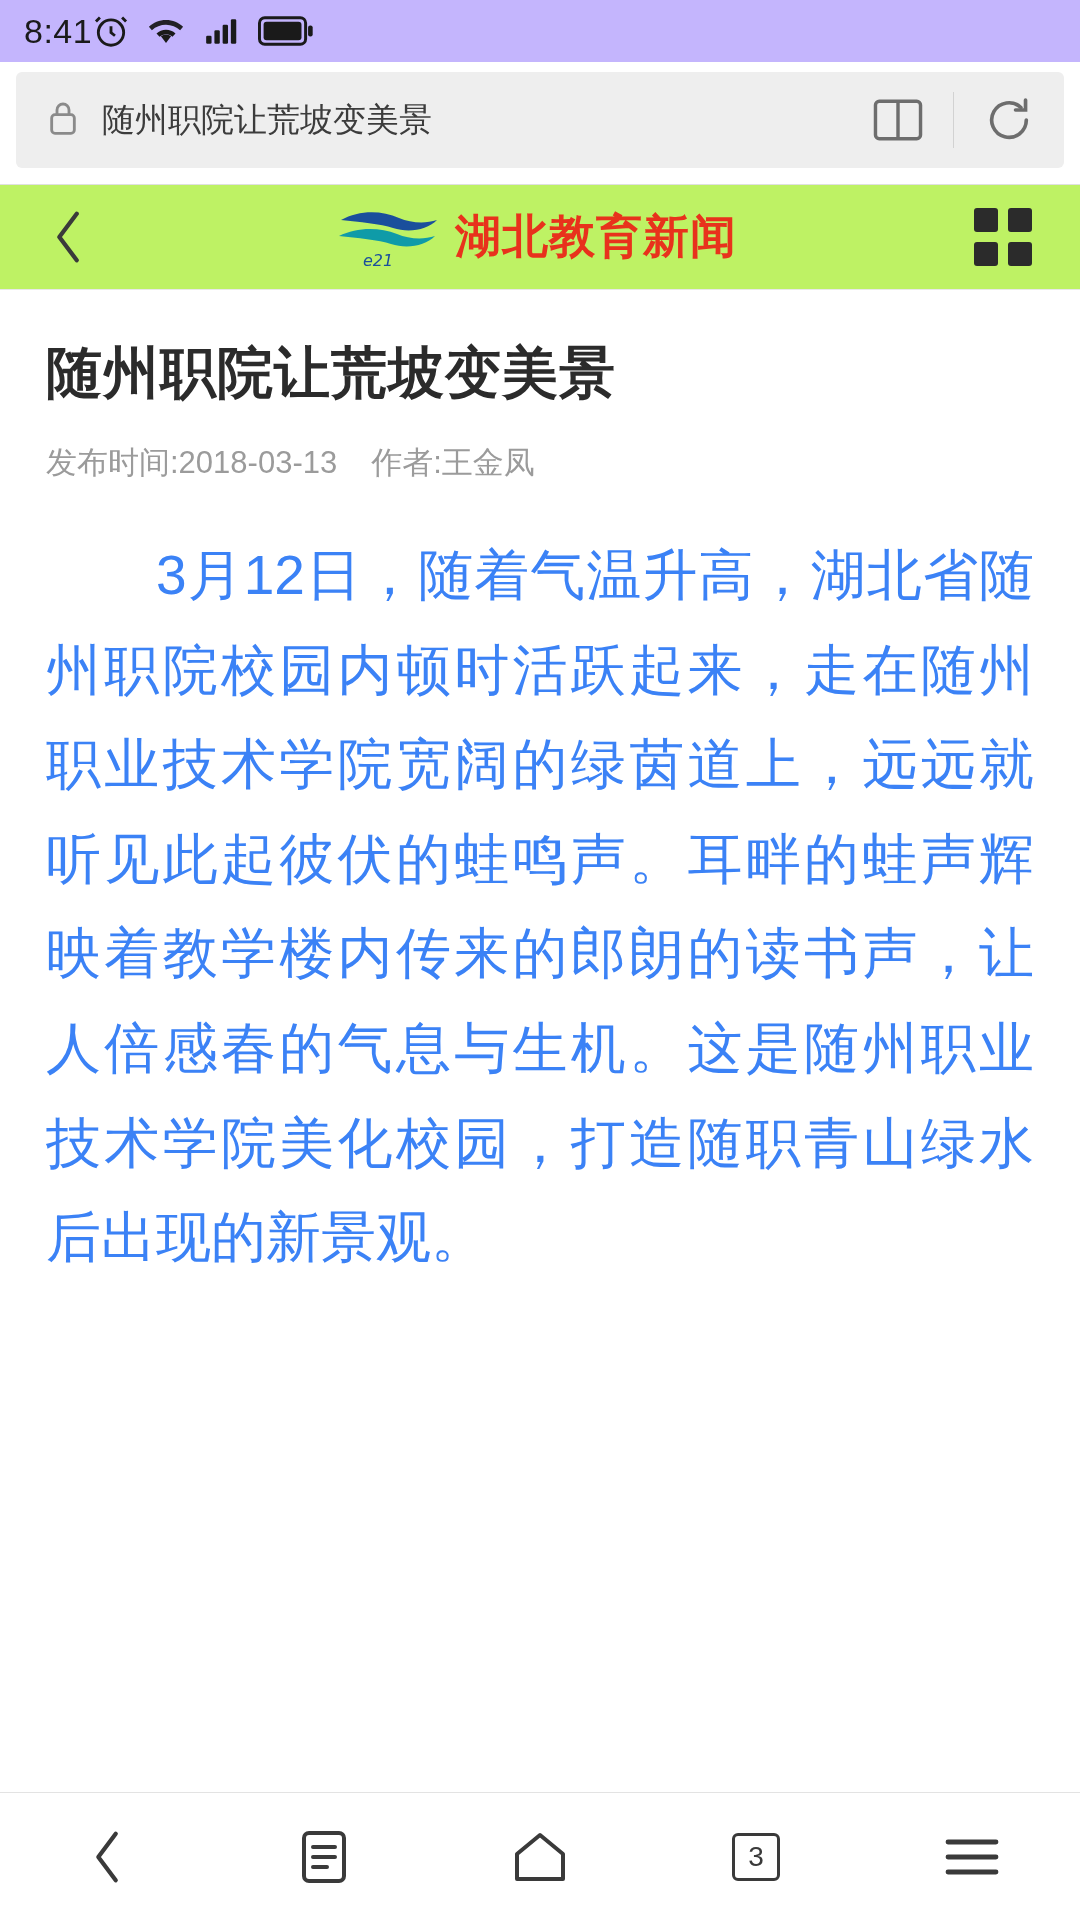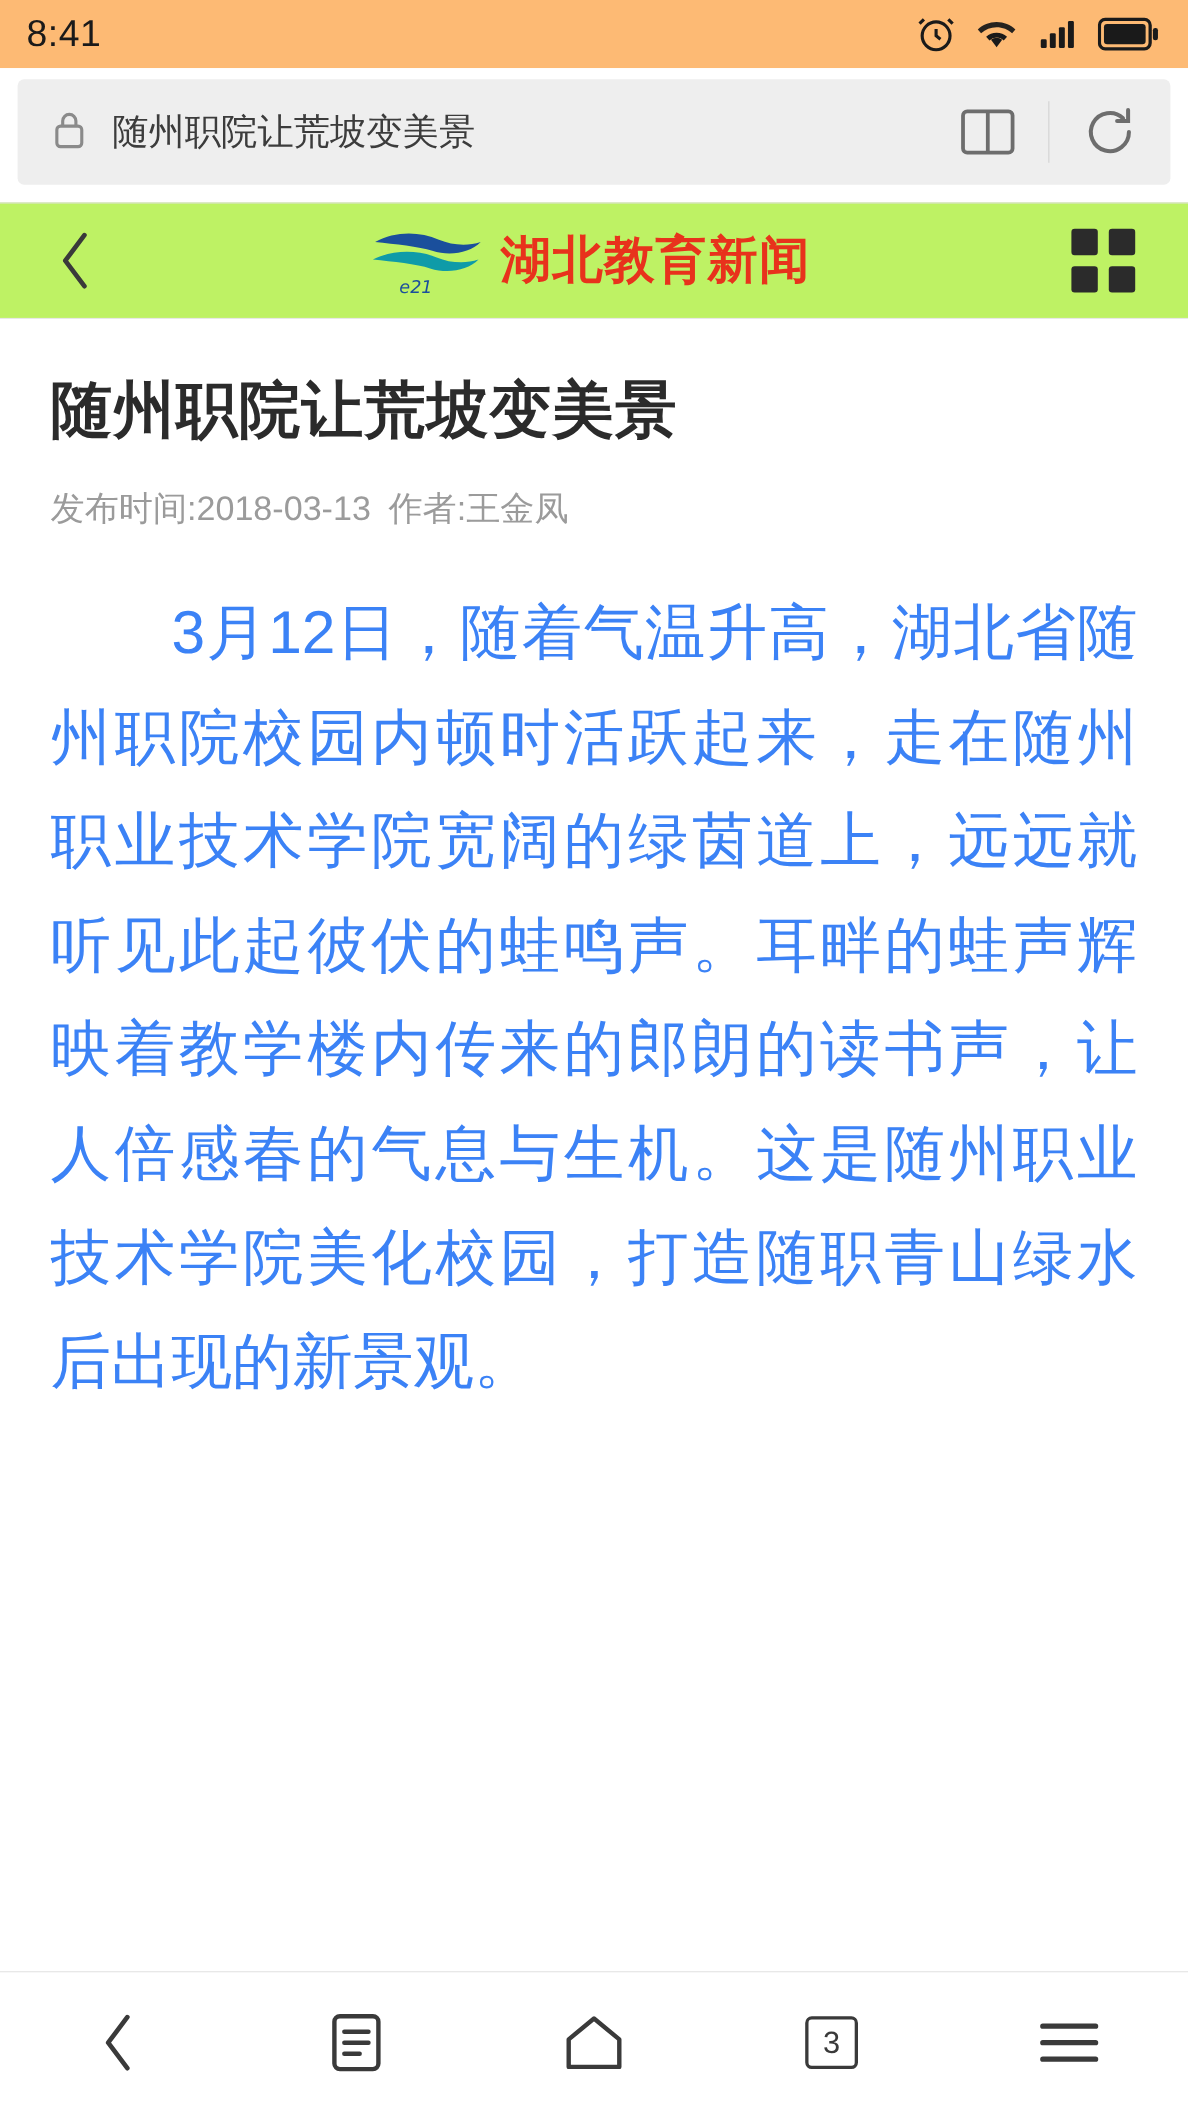--- a/index.html
+++ b/index.html
@@ -8,23 +8,22 @@
     background: #ffffff;
     font-family: "Liberation Sans", sans-serif;
     overflow: hidden;
   }
 
   
   .status-bar {
     height: 62px;
     display: flex;
     align-items: center;
-    justify-content: space-between;
     padding: 0 26px 0 24px;
-    background: #fdba74;
+    background: #c4b5fd;
   }
   .status-time {
     font-size: 34px;
     color: #1a1a1a;
     letter-spacing: 0.5px;
   }
   .status-icons {
     display: flex;
     align-items: center;
     gap: 16px;
@@ -124,21 +123,21 @@
     color: #2b2b2b;
     font-weight: bold;
     letter-spacing: 1px;
     line-height: 1.25;
   }
   .article-meta {
     margin-top: 34px;
     font-size: 31px;
     color: #9b9b9b;
     display: flex;
-    gap: 16px;
+    gap: 34px;
   }
   .article-body {
     margin-top: 44px;
   }
   .article-body p {
     font-size: 55px;
     line-height: 1.72;
     color: #3b82f6;
     text-indent: 2em;
     margin-bottom: 18px;

